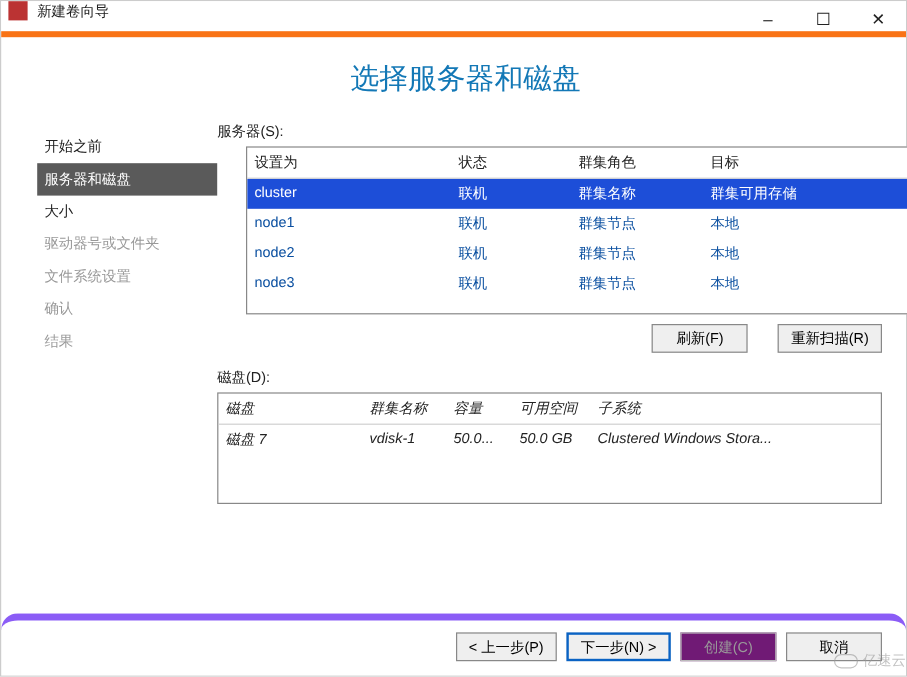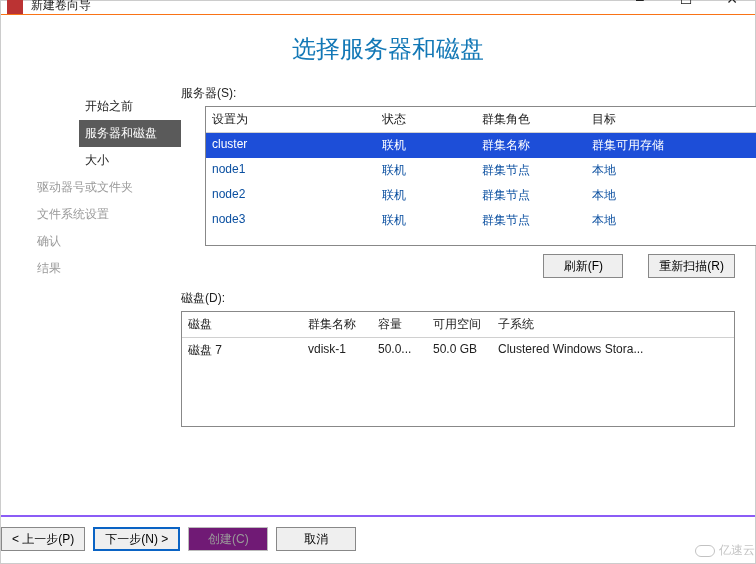--- a/index.html
+++ b/index.html
@@ -13,24 +13,24 @@
   .window {
     width: 756px;
     height: 564px;
     background: #fff;
     display: flex;
     flex-direction: column;
     border: 1px solid #ccc;
     position: relative;
   }
   .titlebar {
-    height: 14px;
-    display: flex;
-    align-items: flex-end;
-    border-bottom: 1px solid #f97316;
+    height: 30px;
+    display: flex;
+    align-items: flex-start;
+    border-bottom: 5px solid #f97316;
     background: #fff;
   }
   .titlebar .app-icon {
     width: 16px; height: 16px;
     margin: 0 6px;
     background: #b33;
     display: inline-block;
   }
   .titlebar .title-text {
     flex: 1;
@@ -62,21 +62,21 @@
   .sidebar {
     width: 180px;
     padding: 20px 0 0 30px;
   }
   .sidebar-item {
     font-size: 12px;
     padding: 5px 6px;
     color: #999;
     cursor: default;
   }
-  .sidebar-item.enabled { color: #222; cursor: pointer; margin-left: 48px; }
+  .sidebar-item.enabled { color: #222; cursor: pointer; }
   .sidebar-item.active {
     background: #5a5a5a;
     color: #fff;
   }
   .content {
     flex: 1;
     padding-top: 12px;
   }
   .section-label {
     font-size: 12px;
@@ -114,21 +114,21 @@
     background: #1d4ed8;
     color: #fff;
   }
   .servers-box { height: 140px; margin-left: 24px; }
   .servers-rows { height: 112px; overflow: auto; }
   .disk-c0 { width: 120px; }
   .disk-c1 { width: 70px; }
   .disk-c2 { width: 55px; }
   .disk-c3 { width: 65px; }
   .disk-c4 { flex: 1; }
-  .disks-box { height: 116px; margin-bottom: 16px; }
+  .disks-box { height: 93px; margin-bottom: 16px; font-style: italic; }
   .disks-rows { height: 97px; overflow: auto; }
   .disks-rows .listbox-row { color: #222; }
   .btn-row {
     display: flex;
     justify-content: flex-end;
     gap: 25px;
     margin: 8px 0 12px 0;
   }
   .btn {
     min-width: 80px;
@@ -145,24 +145,26 @@
   .btn[disabled] {
     color: #9a9a9a;
     border-color: #bbb;
     cursor: default;
     background: #701a75;
   }
   .btn.primary {
     border: 2px solid #0a63c4;
   }
   .footer {
-    border-top: 2px solid #8b5cf6;
+    border-top: 6px solid #8b5cf6;
     padding: 10px 20px 12px 0;
     display: flex;
+    justify-content: flex-end;
     gap: 8px;
+    border-radius: 14px;
   }
   .watermark {
     position: absolute;
     right: 0; bottom: 4px;
     font-size: 12px;
     color: #9a9a9a;
     opacity: .6;
     display: flex;
     align-items: center;
     gap: 4px;

